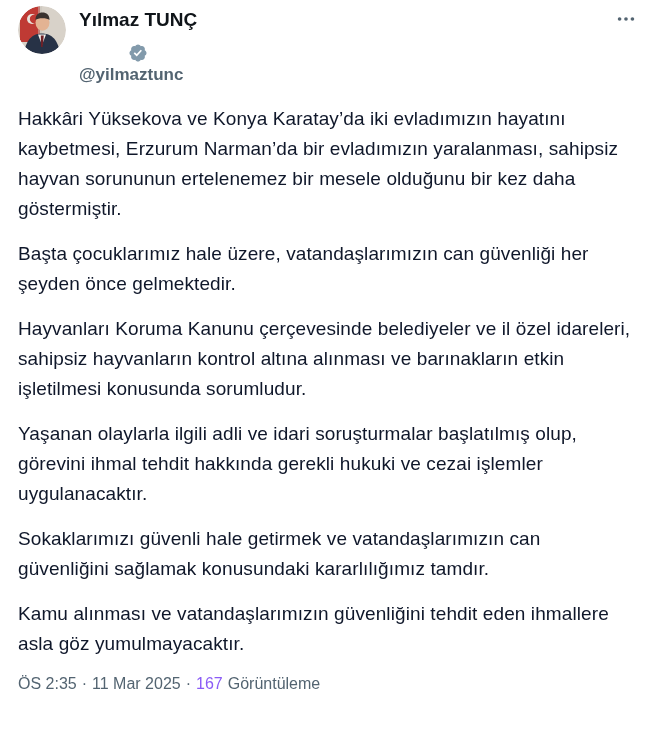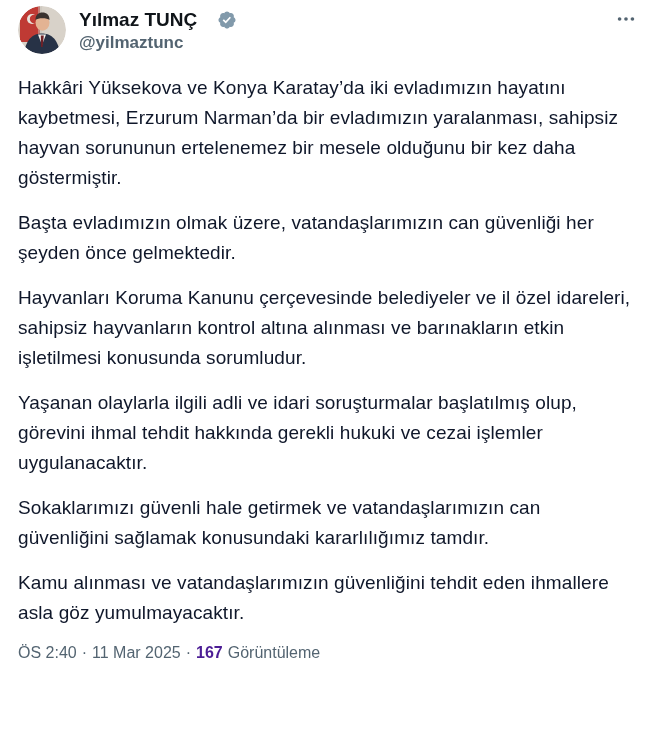--- a/index.html
+++ b/index.html
@@ -24,21 +24,22 @@
     height: 48px;
     border-radius: 50%;
     overflow: hidden;
     flex: 0 0 48px;
     cursor: pointer;
   }
   .author-block { padding-top: 2px; min-width: 0; }
   .author-name-row {
     display: flex;
     align-items: center;
-    gap: 20px;
+    gap: 12px;
+    flex-direction: column;
   }
   .author-name {
     font-weight: bold;
     font-size: 19px;
     line-height: 23px;
     color: #0f1419;
     white-space: nowrap;
     cursor: pointer;
   }
   .verified-badge { display: inline-flex; width: 20px; height: 20px; }
@@ -73,21 +74,21 @@
   .tweet-footer {
     margin-top: 4px;
     font-size: 16px;
     line-height: 20px;
     color: #536471;
     display: flex;
     align-items: baseline;
     gap: 5px;
     white-space: nowrap;
   }
-  .views-count { font-weight: bold; color: #4c1d95; }
+  .views-count { font-weight: normal; color: #8b5cf6; }
   .footer-sep { color: #536471; }
 </style>
 </head>
 <body>
 
 <div class="tweet">
 
   <div class="tweet-header">
 
     <div class="avatar">
@@ -129,29 +130,29 @@
         <circle cx="5" cy="12" r="2" fill="#536471"></circle>
         <circle cx="12" cy="12" r="2" fill="#536471"></circle>
         <circle cx="19" cy="12" r="2" fill="#536471"></circle>
       </svg>
     </div>
 
   </div>
 
   <div class="tweet-body">
     <p>Hakkâri Yüksekova ve Konya Karatay’da iki evladımızın hayatını kaybetmesi, Erzurum Narman’da bir evladımızın yaralanması, sahipsiz hayvan sorununun ertelenemez bir mesele olduğunu bir kez daha göstermiştir.</p>
-    <p>Başta evladımızın olmak üzere, vatandaşlarımızın can güvenliği her şeyden önce gelmektedir.</p>
+    <p>Başta çocuklarımız hale üzere, vatandaşlarımızın can güvenliği her şeyden önce gelmektedir.</p>
     <p>Hayvanları Koruma Kanunu çerçevesinde belediyeler ve il özel idareleri, sahipsiz hayvanların kontrol altına alınması ve barınakların etkin işletilmesi konusunda sorumludur.</p>
     <p>Yaşanan olaylarla ilgili adli ve idari soruşturmalar başlatılmış olup, görevini ihmal tehdit hakkında gerekli hukuki ve cezai işlemler uygulanacaktır.</p>
     <p>Sokaklarımızı güvenli hale getirmek ve vatandaşlarımızın can güvenliğini sağlamak konusundaki kararlılığımız tamdır.</p>
     <p>Kamu alınması ve vatandaşlarımızın güvenliğini tehdit eden ihmallere asla göz yumulmayacaktır.</p>
   </div>
 
   <div class="tweet-footer">
-    <span>ÖS 2:40</span>
+    <span>ÖS 2:35</span>
     <span class="footer-sep">·</span>
     <span>11 Mar 2025</span>
     <span class="footer-sep">·</span>
     <span class="views-count">167</span>
     <span>Görüntüleme</span>
   </div>
 
 </div>
 
 </body></html>

